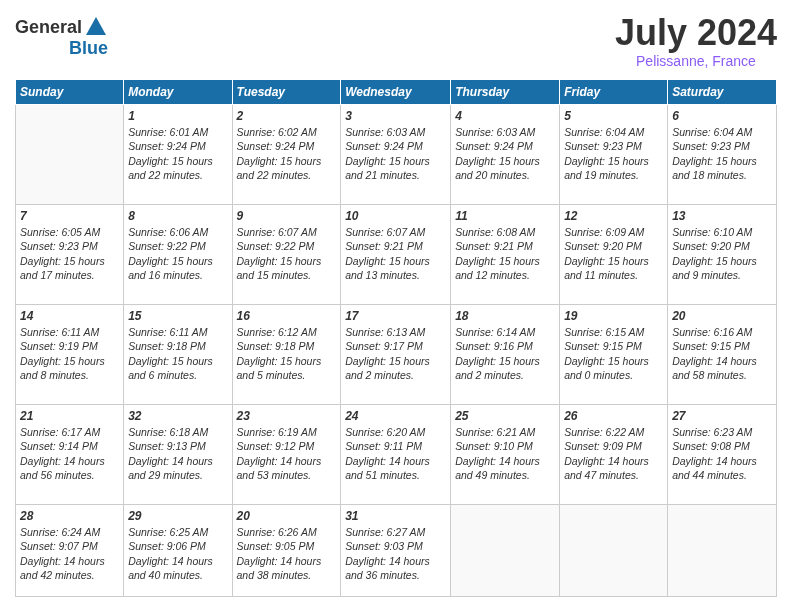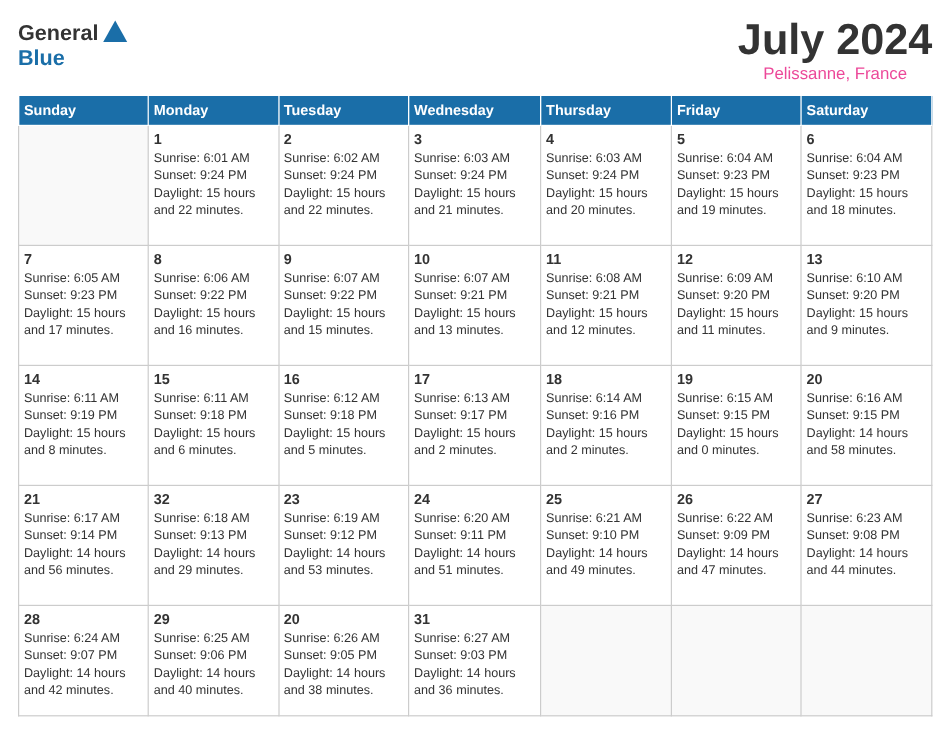--- a/index.html
+++ b/index.html
@@ -20,20 +20,21 @@
     .header {
       display: flex;
       justify-content: space-between;
       align-items: flex-start;
       margin-bottom: 10px;
     }
     .logo {
       display: flex;
       align-items: center;
       gap: 4px;
+      text-align: right;
     }
     .logo-text-general {
       font-size: 18px;
       font-weight: bold;
       color: #333;
       line-height: 1;
     }
     .logo-text-blue {
       font-size: 18px;
       font-weight: bold;
@@ -49,28 +50,29 @@
       text-align: center;
     }
     .month-title {
       font-size: 36px;
       font-weight: bold;
       color: #333;
       line-height: 1;
     }
     .location {
       font-size: 14px;
-      color: #ec4899;
+      color: #8b5cf6;
       margin-top: 2px;
     }
     .calendar {
       flex: 1;
       border-collapse: collapse;
       width: 100%;
       font-size: 10.5px;
+      font-style: italic;
     }
     .calendar thead tr th {
       background: #1a6ea8;
       color: #fff;
       padding: 5px 4px;
       text-align: left;
       font-size: 12px;
       font-weight: bold;
       border: 1px solid #fff;
     }

